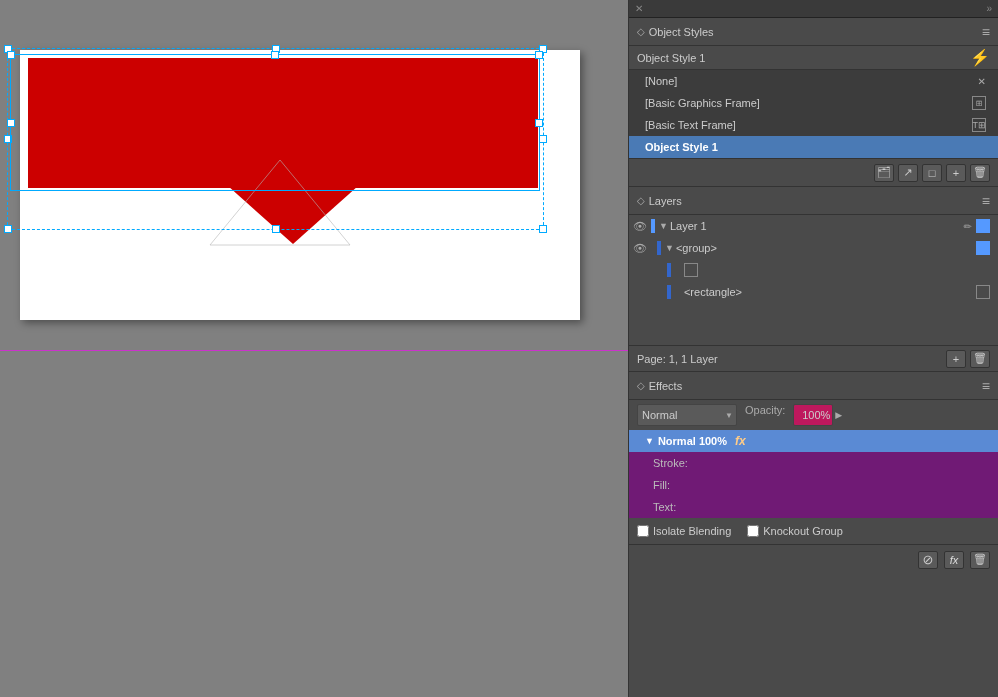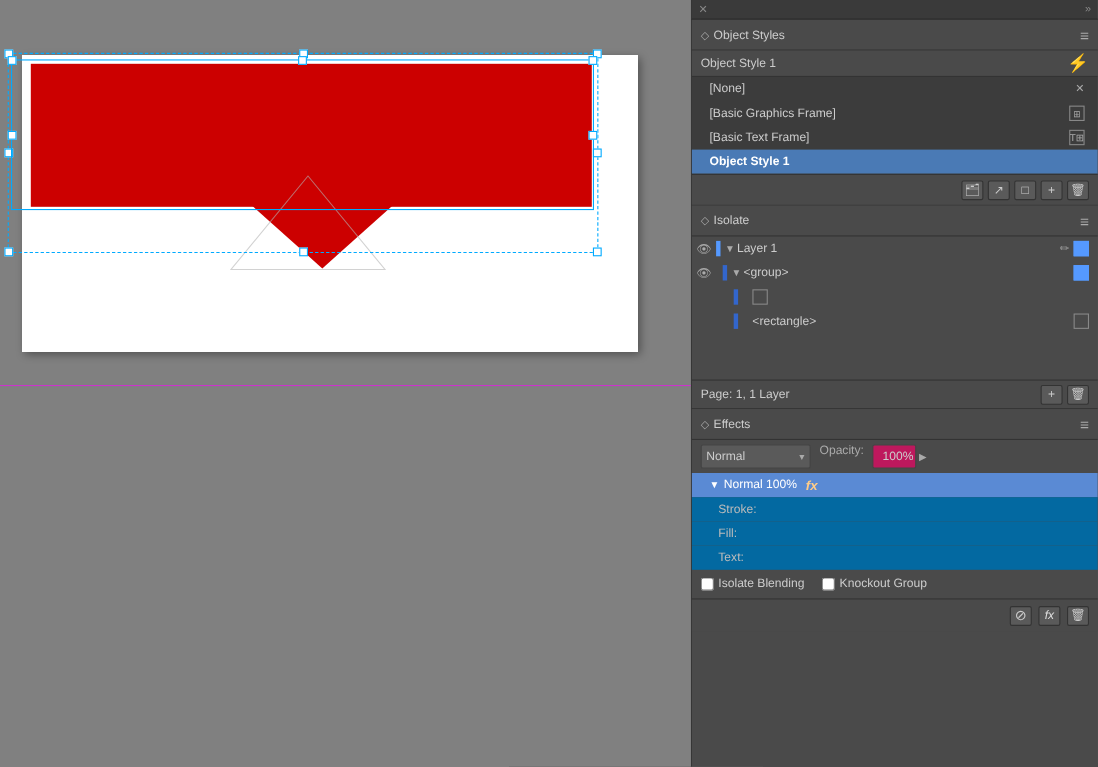--- a/index.html
+++ b/index.html
@@ -346,33 +346,33 @@
       background: #5a8ad4;
       color: white;
     }
 
     .effects-row.group-row {
       background: #5a8ad4;
       font-weight: bold;
     }
 
     .effects-row.sub-row {
-      background: #0369a1;
+      background: #701a75;
       color: #bbb;
       padding-left: 24px;
     }
 
     .effects-row-label {
       flex: 1;
       font-size: 11px;
     }
 
     .effects-row-value {
       font-size: 11px;
-      font-weight: normal;
+      font-weight: bold;
     }
 
     .fx-badge {
       font-style: italic;
       color: #ffcc88;
       margin-left: 8px;
       font-size: 12px;
     }
 
     .effects-footer {
@@ -495,21 +495,21 @@
       <div class="toolbar-btn">□</div>
       <div class="toolbar-btn">+</div>
       <div class="toolbar-btn">🗑</div>
     </div>
   </div>
 
   <div class="panel-section layers-panel">
     <div class="panel-header">
       <div class="panel-header-left">
         <span class="diamond-icon">◇</span>
-        <span>Isolate</span>
+        <span>Layers</span>
       </div>
       <span class="panel-menu-icon">≡</span>
     </div>
     <div class="layers-scroll-area">
 
       <div class="layer-item">
         <span class="layer-eye">👁</span>
         <div class="layer-color-bar filled"></div>
         <span class="layer-expand">▼</span>
         <span class="layer-name">Layer 1</span>

